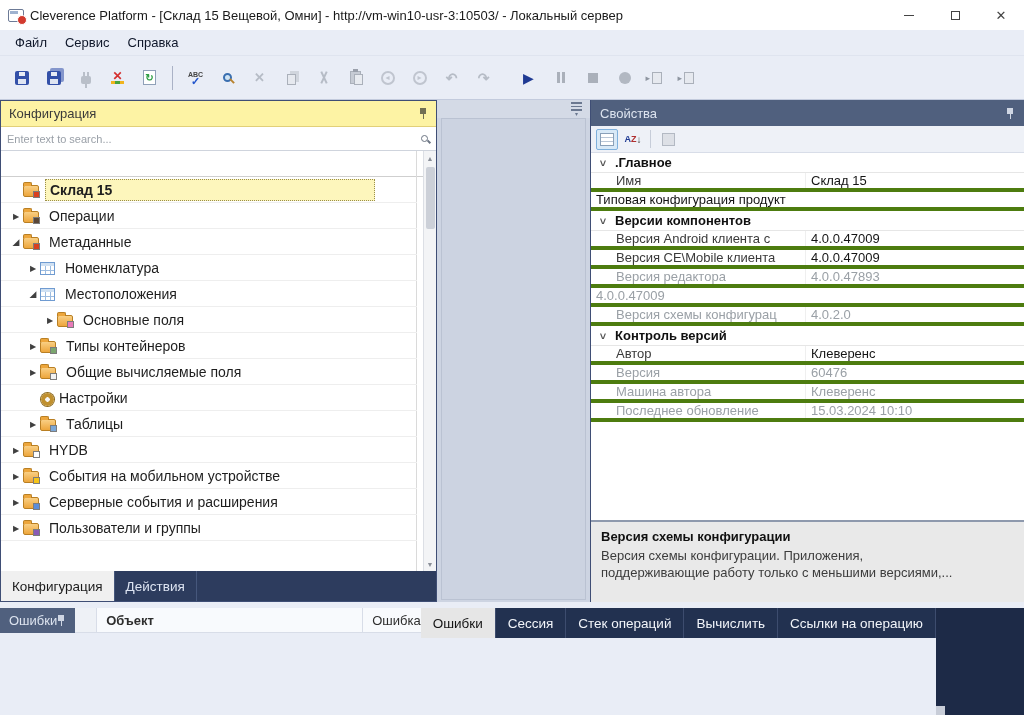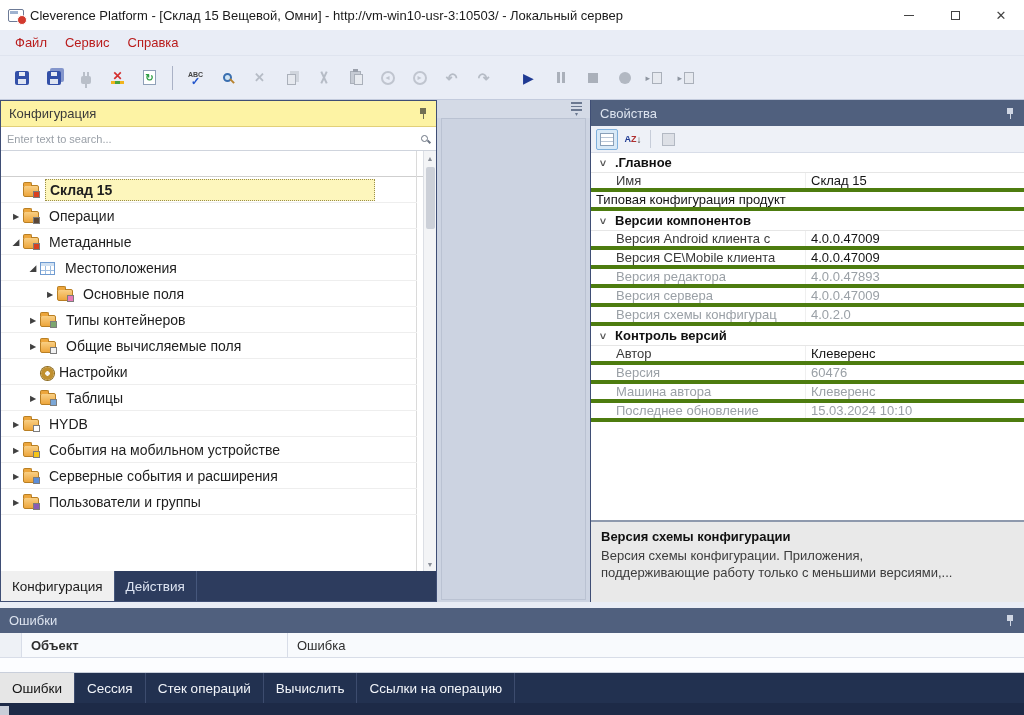--- a/index.html
+++ b/index.html
@@ -12,21 +12,21 @@
   .appicon::before { content:""; position:absolute; left:1px; top:1px; right:5px; height:3px; background:#9fb2cf; }
   .appicon::after { content:""; position:absolute; right:-4px; bottom:-4px; width:8px; height:8px; border-radius:50%; background:#d23a2e; border:1px solid #fff; }
   .wtitle { font-size:13px; color:#1a1a1a; white-space:nowrap; overflow:hidden; flex:1; }
   .wbtns { display:flex; height:30px; }
   .wbtn { width:46px; height:30px; display:flex; align-items:center; justify-content:center; color:#444; font-size:13px; }
   .wbtn .sq { width:9px; height:9px; border:1px solid #444; display:block; }
   .wbtn .mn { width:10px; height:1px; background:#444; display:block; }
 
   
   .menubar { height:26px; background:#e9edf6; display:flex; align-items:center; padding-left:6px; border-bottom:1px solid #dfe4ef; }
-  .menu-item { padding:0 9px; color:#b91c1c; }
+  .menu-item { padding:0 9px; color:#0f172a; }
 
   
   .toolbar { height:44px; background:#e9edf6; display:flex; align-items:center; padding-left:8px; gap:5px; border-bottom:1px solid #c3cbdd; }
   .tb { width:27px; height:27px; display:flex; align-items:center; justify-content:center; position:relative; }
   .tsep { width:1px; height:24px; background:#aab2c6; margin:0 4px; }
   .gap { width:8px; }
 
   .floppy { width:14px; height:14px; background:#3350a8; border-radius:2px; position:relative; }
   .floppy::before { content:""; position:absolute; top:1px; left:4px; width:6px; height:4px; background:#e8ecf5; }
   .floppy::after { content:""; position:absolute; bottom:1px; left:3px; width:8px; height:5px; background:#dfe5f2; }
@@ -138,21 +138,21 @@
   .pval { flex:1; padding-left:5px; white-space:nowrap; overflow:hidden; color:#151515; height:100%; display:flex; align-items:center; }
   .prow.muted .plabel, .prow.muted .pval { color:#9aa0a6; }
 
   .pspacer { flex:1; background:#fff; }
   .pdesc { height:82px; background:#e9e9e9; border-top:2px solid #8e99ad; padding:7px 10px; }
   .pdesc h4 { font-size:13px; color:#101010; margin-bottom:3px; }
   .pdesc div { font-size:13px; color:#3c3c3c; line-height:17px; }
 
   
   .errors-gap { position:absolute; top:602px; left:0; width:1024px; height:6px; background:#e9edf6; }
-  .errors { position:absolute; top:608px; left:0; width:1024px; height:107px; display:flex; flex-direction:column; }
+  .errors { position:absolute; top:608px; left:0; width:1024px; height:107px; display:flex; flex-direction:row; }
   .err-header { height:25px; background:#50607e; color:#dde4f0; display:flex; align-items:center; padding:0 9px; }
   .err-header .sp { flex:1; } .err-header .pin { color:#e6ebf5; }
   .err-cols { height:25px; background:#f8fafd; display:flex; border-bottom:1px solid #d8dde8; }
   .err-ind { width:22px; background:#eef1f6; border-right:1px solid #d8dde8; }
   .err-col { display:flex; align-items:center; padding-left:9px; color:#2e2e2e; border-right:1px solid #d8dde8; }
   .err-col.c1 { width:266px;font-weight:bold; } .err-col.c2 { flex:1; border-right:none; }
   .err-body { height:15px; background:#fcfdff; border-bottom:1px solid #c9cfdb; }
   .bottom-tabs { height:30px; background:#223150; display:flex; align-items:stretch; }
   .btab { display:flex; align-items:center; padding:0 12px; color:#f2f5fa; border-right:1px solid #3d4c6e; font-size:13.5px; }
   .btab.active { background:#e6e6e6; color:#141414; }
@@ -292,20 +292,25 @@
           <span class="tlabel">Операции</span>
         </div>
         <div class="trow" style="--l:0">
           <span class="exp e"></span>
           <span class="ticon i-folder">
               <span class="bdg" style="--b:#d9401f"></span>
             </span>
           <span class="tlabel">Метаданные</span>
         </div>
         <div class="trow" style="--l:1">
+          <span class="exp c"></span>
+          <span class="ticon i-table"></span>
+          <span class="tlabel">Номенклатура</span>
+        </div>
+        <div class="trow" style="--l:1">
           <span class="exp e"></span>
           <span class="ticon i-table"></span>
           <span class="tlabel">Местоположения</span>
         </div>
         <div class="trow" style="--l:2">
           <span class="exp c"></span>
           <span class="ticon i-folder">
               <span class="bdg" style="--b:#e87ab8"></span>
             </span>
           <span class="tlabel">Основные поля</span>
@@ -434,21 +439,20 @@
       </div>
       <div class="prow">
         <span class="plabel">Версия CE\Mobile клиента</span>
         <span class="pval">4.0.0.47009</span>
       </div>
       <div class="prow muted">
         <span class="plabel">Версия редактора</span>
         <span class="pval">4.0.0.47893</span>
       </div>
       <div class="prow muted">
-        <span class="plabel">Версия сервера</span>
         <span class="pval">4.0.0.47009</span>
       </div>
       <div class="prow muted">
         <span class="plabel">Версия схемы конфигурац</span>
         <span class="pval">4.0.2.0</span>
       </div>
       <div class="pcat">
           <span class="pchev">˅</span>
           <span>Контроль версий</span>
         </div>

